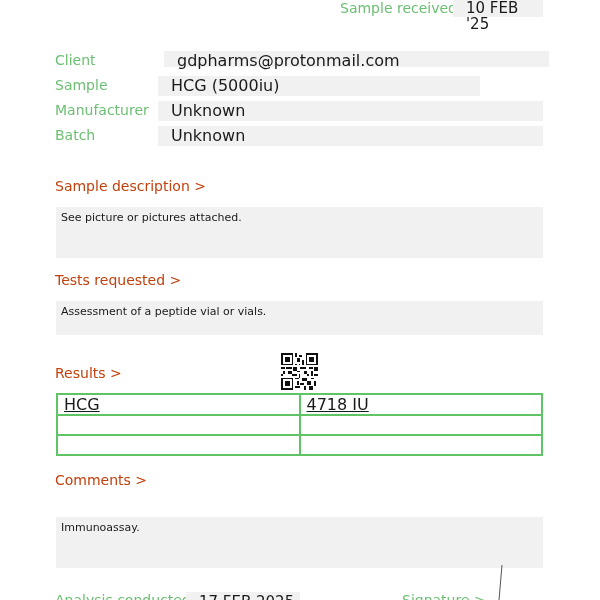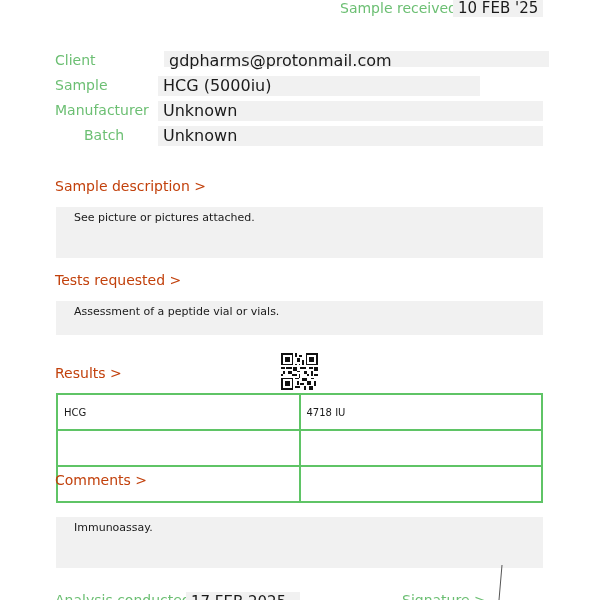--- a/index.html
+++ b/index.html
@@ -1,40 +1,40 @@
 <!DOCTYPE html>
 <html><head>
   <meta charset="utf-8">
   <style>
     html, body { margin: 0; padding: 0; background: #ffffff; }
     body { width: 600px; height: 600px; position: relative; overflow: hidden; font-family: "DejaVu Sans", sans-serif; }
     .label { position: absolute; font-size: 14px; color: #6cbf73; }
-    .valbox { position: absolute; background: #f1f1f1; font-size: 16px; color: #1a1a1a; padding-left: 5px; box-sizing: border-box; line-height: 20px; }
+    .valbox { position: absolute; background: #f1f1f1; font-size: 16px; color: #1a1a1a; padding-left: 13px; box-sizing: border-box; line-height: 20px; }
     .section-title { position: absolute; left: 55px; font-size: 14px; color: #c2410c; }
-    .textbox { position: absolute; left: 56px; width: 487px; background: #f1f1f1; font-size: 11px; color: #1a1a1a; padding: 4px 18px; box-sizing: border-box; }
+    .textbox { position: absolute; left: 56px; width: 487px; background: #f1f1f1; font-size: 11px; color: #1a1a1a; padding: 4px 5px; box-sizing: border-box; }
     table.results { position: absolute; left: 56px; top: 393px; width: 487px; border-collapse: collapse; }
-    table.results td { border: 2px solid #5fc466; height: 18px; font-size: 10px; padding: 8px 6px; color: #1a1a1a; width: 50%; }
+    table.results td { border: 2px solid #5fc466; height: 18px; font-size: 16px; padding: 0 6px; color: #1a1a1a; width: 50%; text-decoration: underline; }
     .qr { position: absolute; left: 281px; top: 353px; width: 37px; height: 37px; }
   </style>
 </head>
 <body>
 
 <div class="label" style="left:340px; top:0px; font-size:14px;">Sample received &gt;</div>
 <div class="valbox" style="left:453px; top:0px; width:90px; height:17px; font-size:15px; line-height:16px;">10 FEB '25</div>
 
 <div class="label" style="left:55px; top:52px;">Client</div>
 <div class="valbox" style="left:164px; top:51px; width:385px; height:16px;">gdpharms@protonmail.com</div>
 
 <div class="label" style="left:55px; top:77px;">Sample</div>
 <div class="valbox" style="left:158px; top:76px; width:322px; height:20px;">HCG (5000iu)</div>
 
 <div class="label" style="left:55px; top:102px;">Manufacturer</div>
 <div class="valbox" style="left:158px; top:101px; width:385px; height:20px;">Unknown</div>
 
-<div class="label" style="left:55px; top:127px;margin-left:29px;">Batch</div>
+<div class="label" style="left:55px; top:127px;">Batch</div>
 <div class="valbox" style="left:158px; top:126px; width:385px; height:20px;">Unknown</div>
 
 <div class="section-title" style="top:178px;">Sample description &gt;</div>
 <div class="textbox" style="top:207px; height:51px;">See picture or pictures attached.</div>
 
 <div class="section-title" style="top:272px;">Tests requested &gt;</div>
 <div class="textbox" style="top:301px; height:34px;">Assessment of a peptide vial or vials.</div>
 
 <div class="section-title" style="top:365px;">Results &gt;</div>
 

